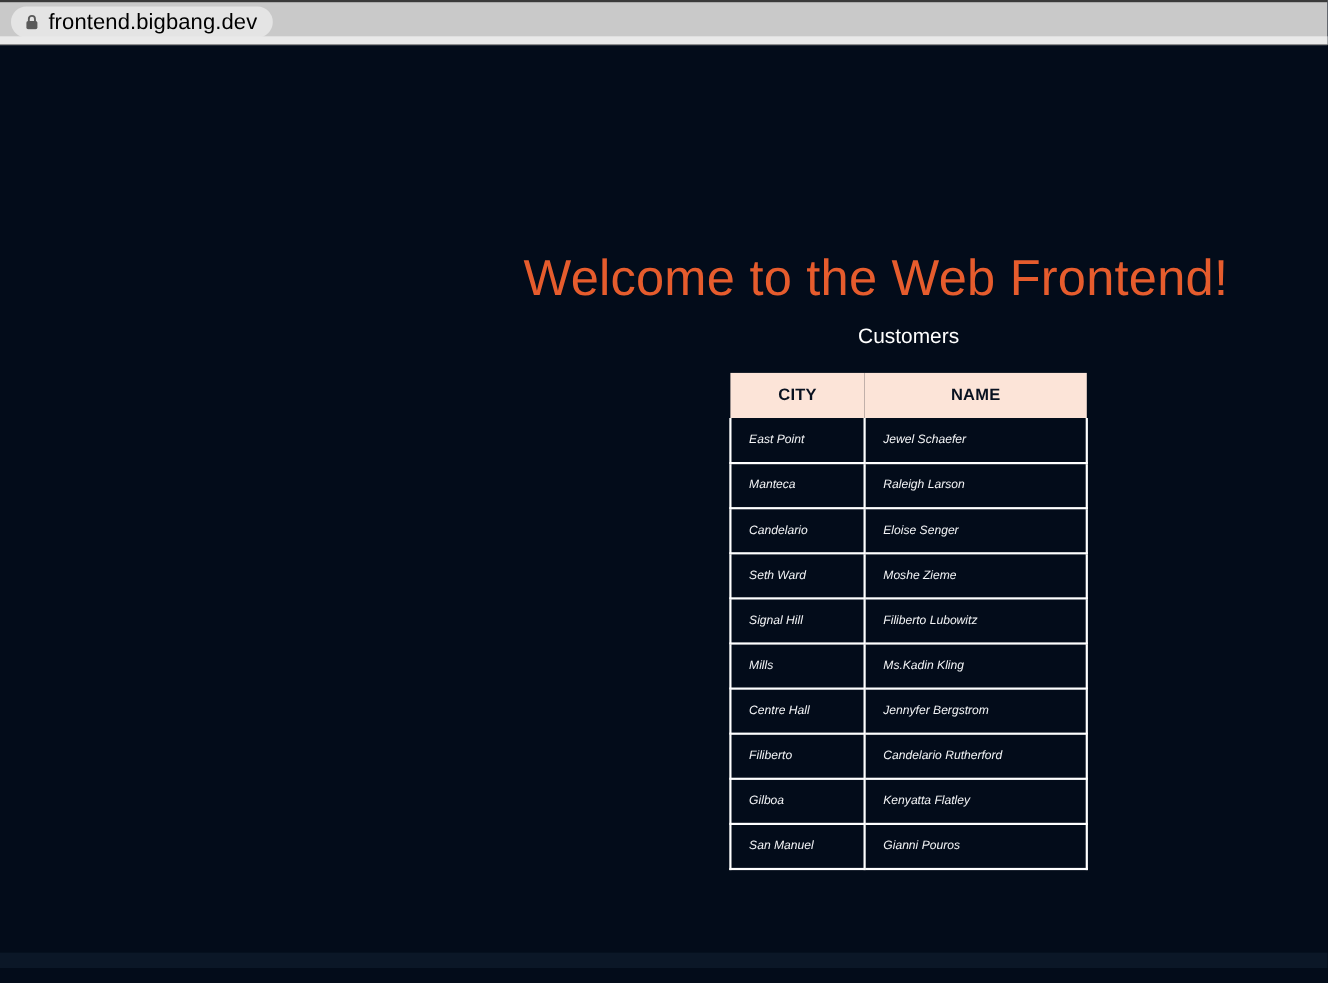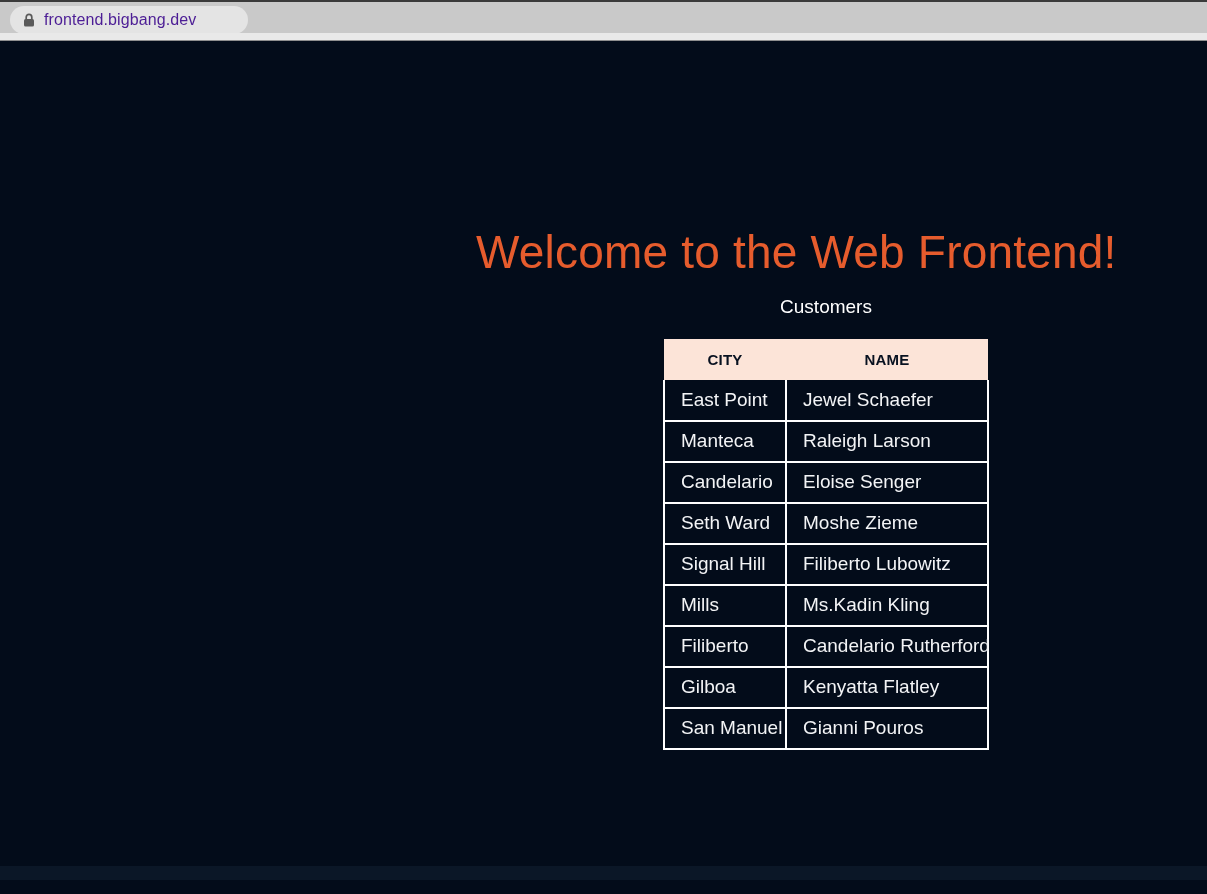--- a/index.html
+++ b/index.html
@@ -15,37 +15,37 @@
   body{font-family:"Liberation Sans","DejaVu Sans",sans-serif;background:var(--page-bg);position:relative;}
 
   
   .chrome{position:absolute;top:0;left:0;width:1207px;height:41px;background:#c9c9c9;
           border-top:2px solid #3a3a3a;border-bottom:1px solid #8f8f8f;}
   .chrome-inner{position:relative;width:100%;height:100%;}
   .chrome-bottom-strip{position:absolute;left:0;bottom:0;width:100%;height:7px;background:#e9e9e9;}
   .url-pill{position:absolute;left:10px;top:4px;width:238px;height:28px;background:#e4e4e4;
             border-radius:14px;display:flex;align-items:center;padding-left:13px;gap:9px;}
   .lock{display:inline-flex;flex:none;}
-  .url-text{font-size:16px;color:#4c1d95;letter-spacing:.1px;white-space:nowrap;}
+  .url-text{font-size:20px;color:#000000;letter-spacing:.1px;white-space:nowrap;}
 
   
   .page{position:absolute;top:42px;left:0;width:1207px;height:838px;background:var(--page-bg);}
   .content{position:absolute;left:476px;top:0;width:700px;}
   h1.page-title{margin-top:184px;text-align:left;color:var(--accent);
                 font-size:46px;font-weight:400;line-height:1.15;letter-spacing:.2px;}
   h2.table-title{margin-top:17px;text-align:center;color:#ffffff;font-size:19px;font-weight:400;}
 
   table.customers{margin:21px auto 0 auto;border-collapse:collapse;width:324px;table-layout:fixed;border-radius:17px;}
   .customers col.c-city{width:122px;}
   .customers col.c-name{width:202px;}
   .customers th{background:var(--header-bg);color:var(--header-fg);font-size:15px;font-weight:700;
                 height:41px;text-align:center;border:none;letter-spacing:.2px;}
-  .customers td{border:2px solid var(--border);color:var(--cell-fg);font-size:19px;font-weight:400;
+  .customers td{border:2px solid var(--border);color:var(--cell-fg);font-size:11px;font-weight:400;
                 height:41px;padding:0 0 0 16px;text-align:left;vertical-align:middle;
-                background:var(--page-bg);white-space:nowrap;}
+                background:var(--page-bg);white-space:nowrap;font-style:italic;}
   .customers tr.body-row:first-child td{border-top:none;}
 
   
   .bottom-strip{position:absolute;left:0;bottom:0;width:1207px;height:14px;background:#0b1727;}
 </style>
 </head>
 <body>
 
 <div class="chrome">
   <div class="chrome-inner">
@@ -97,20 +97,24 @@
           </tr>
           <tr class="body-row">
             <td>Signal Hill</td>
             <td>Filiberto Lubowitz</td>
           </tr>
           <tr class="body-row">
             <td>Mills</td>
             <td>Ms.Kadin Kling</td>
           </tr>
           <tr class="body-row">
+            <td>Centre Hall</td>
+            <td>Jennyfer Bergstrom</td>
+          </tr>
+          <tr class="body-row">
             <td>Filiberto</td>
             <td>Candelario Rutherford</td>
           </tr>
           <tr class="body-row">
             <td>Gilboa</td>
             <td>Kenyatta Flatley</td>
           </tr>
           <tr class="body-row">
             <td>San Manuel</td>
             <td>Gianni Pouros</td>

